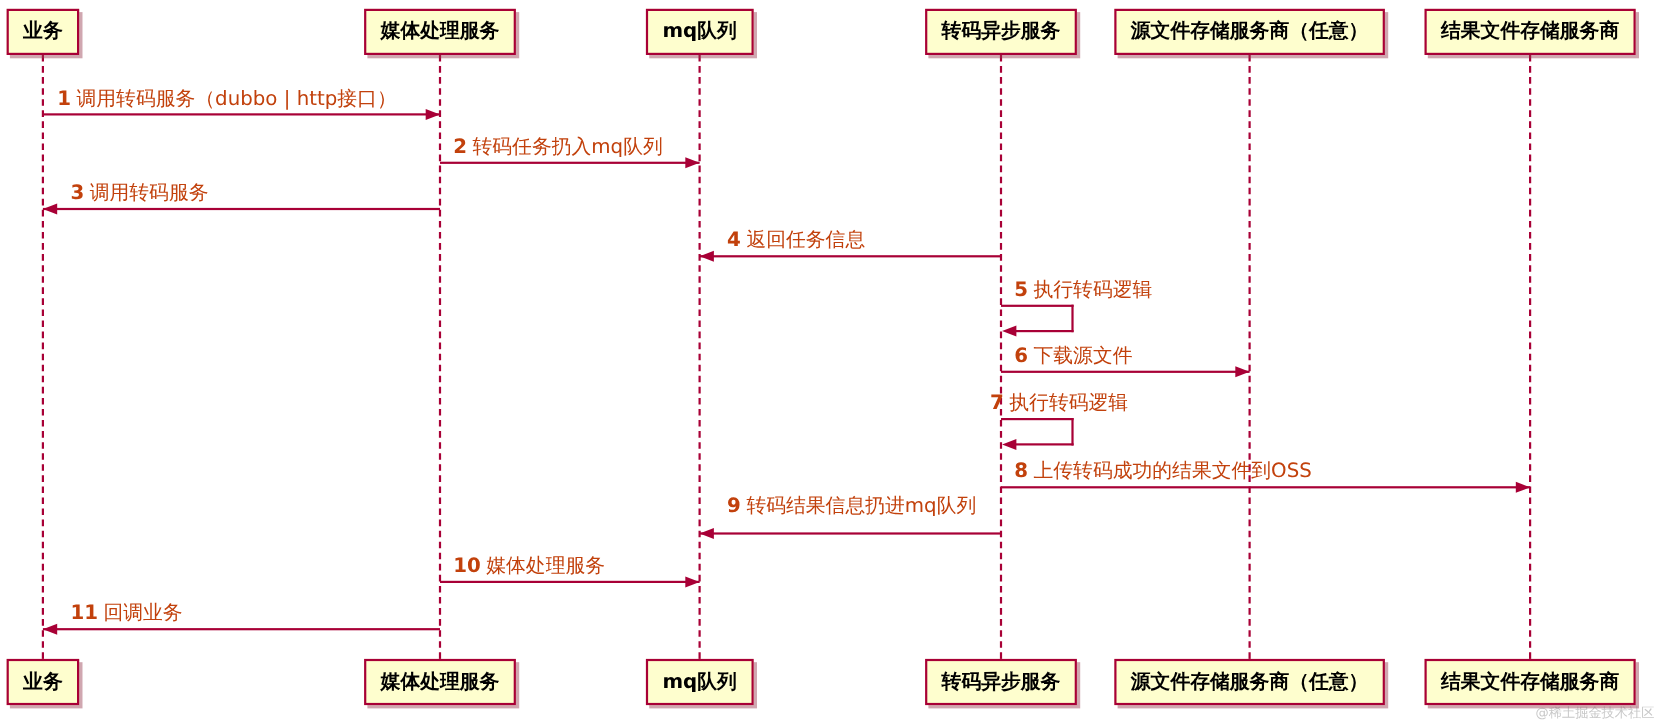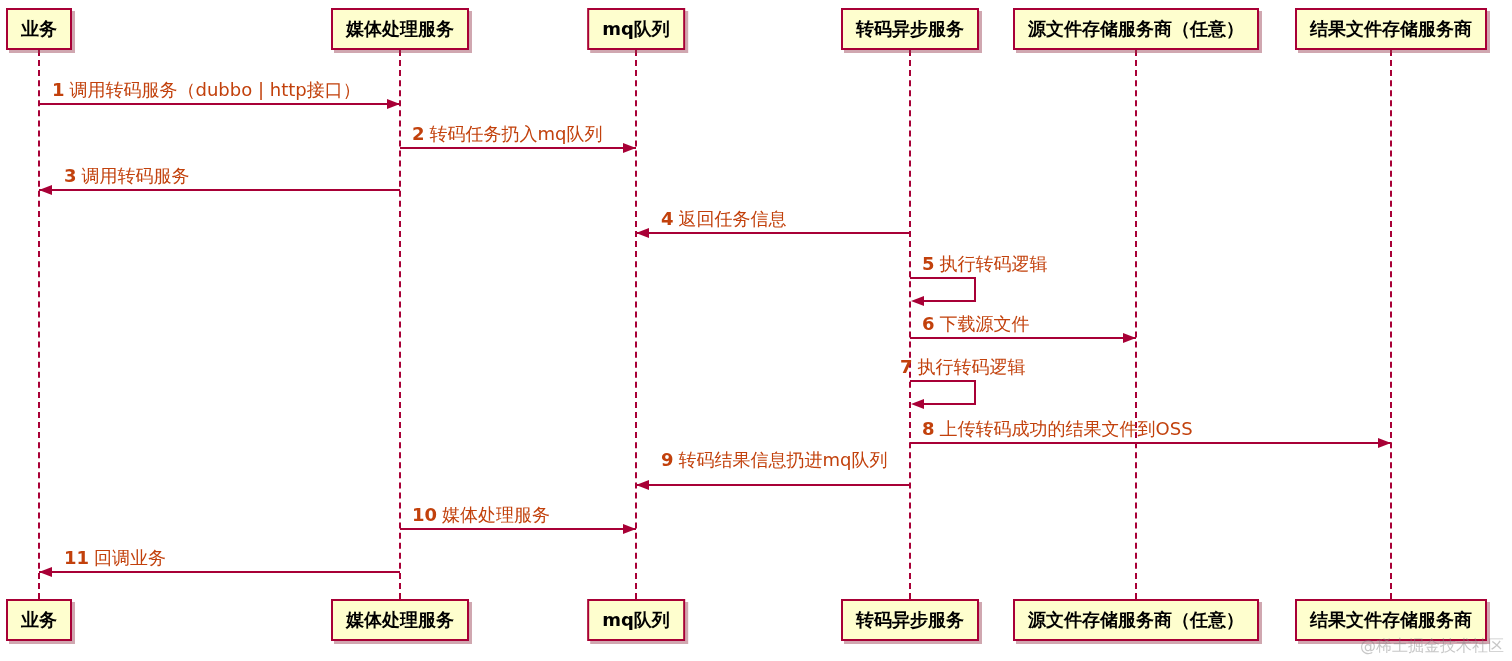--- a/index.html
+++ b/index.html
@@ -77,21 +77,21 @@
   }
   .msg-label .num {
     font-weight: bold;
     margin-right: 5px;
   }
 
   .watermark {
     position: absolute;
     right: 8px;
     bottom: 4px;
-    font-size: 16px;
+    font-size: 12px;
     color: rgba(130, 130, 130, 0.45);
     z-index: 4;
     white-space: nowrap;
   }
 </style>
 </head>
 <body>
 
 <div class="diagram">
 

